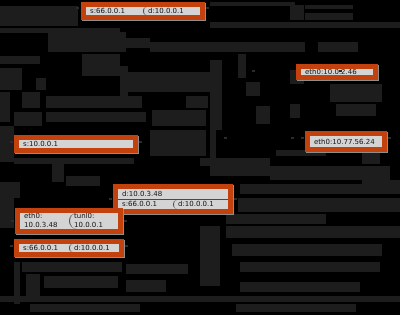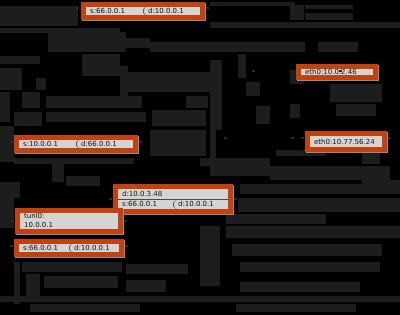--- a/index.html
+++ b/index.html
@@ -149,21 +149,20 @@
     <div class="row">
       <span class="cell">eth0:10.0.2.46</span>
     </div>
   </div>
   <div class="port" style="left:252px;top:70px;"></div>
   <div class="port" style="left:339px;top:70px;"></div>
 
   <div class="node" style="left:14px;top:135px;width:124px;height:18px;">
     <div class="row">
       <span class="cell">s:10.0.0.1</span>
-      <span class="cell">d:66.0.0.1</span>
     </div>
   </div>
   <div class="port" style="left:10px;top:141px;"></div>
   <div class="port" style="left:139px;top:141px;"></div>
 
   <div class="port" style="left:224px;top:137px;"></div>
   <div class="port" style="left:291px;top:137px;"></div>
 
   <div class="node single" style="left:305px;top:131px;width:82px;height:21px;">
     <div class="row">
@@ -180,20 +179,26 @@
     <div class="row">
       <span class="cell">s:66.0.0.1</span>
       <span class="cell">d:10.0.0.1</span>
     </div>
   </div>
   <div class="port" style="left:109px;top:198px;"></div>
   <div class="port" style="left:234px;top:198px;"></div>
 
   <div class="node" style="left:15px;top:208px;width:108px;height:26px;">
     <div class="row">
+      <span class="cell wrap">
+        <span style="display:block;">
+          <span style="display:block;">eth0:</span>
+          <span style="display:block;">10.0.3.48</span>
+        </span>
+      </span>
       <span class="cell wrap">
         <span style="display:block;">
           <span style="display:block;">tunl0:</span>
           <span style="display:block;">10.0.0.1</span>
         </span>
       </span>
     </div>
   </div>
   <div class="port" style="left:11px;top:220px;"></div>
   <div class="port" style="left:124px;top:220px;"></div>

